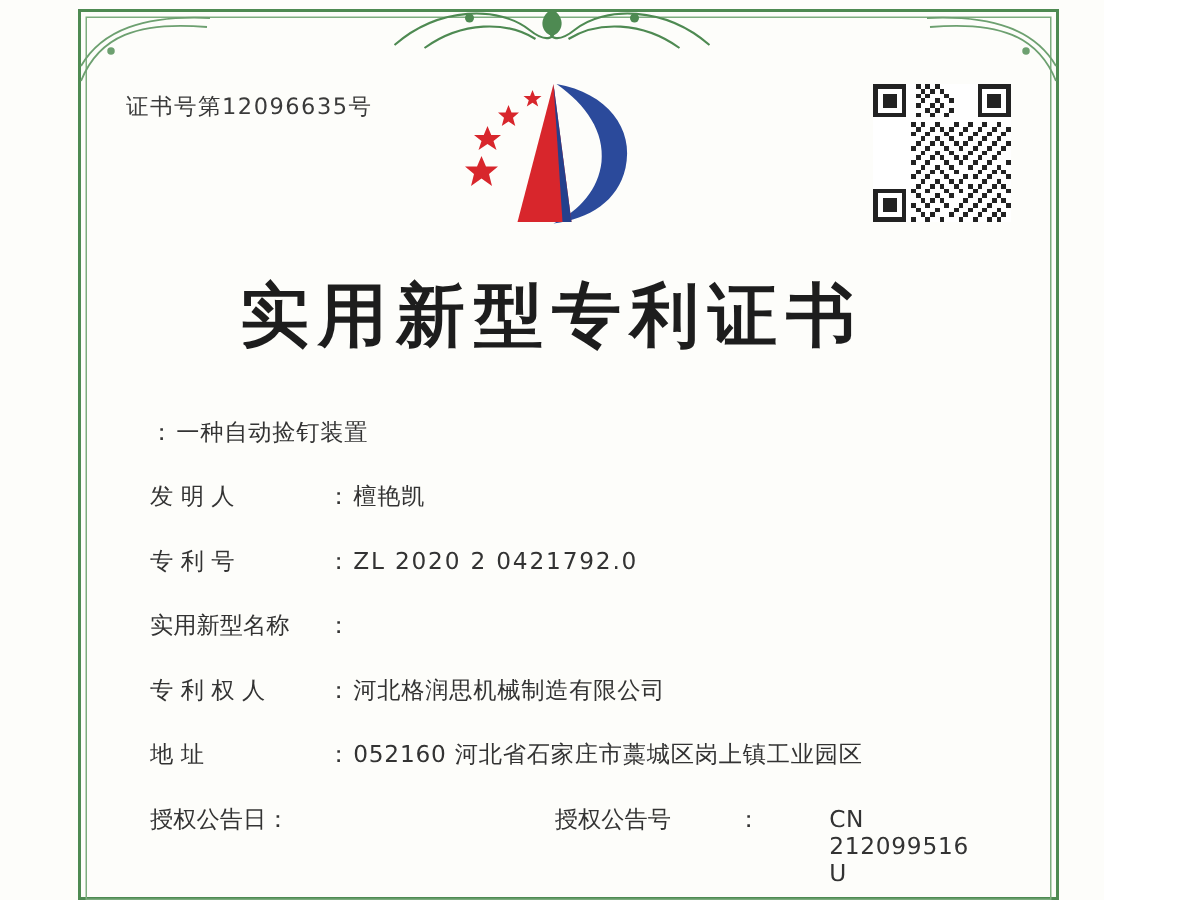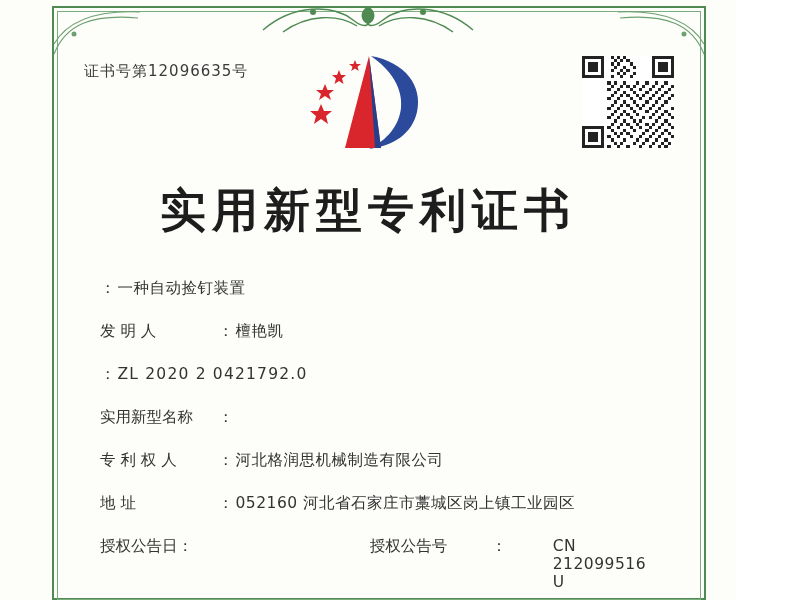--- a/index.html
+++ b/index.html
@@ -415,20 +415,21 @@
       <span class="field-value">一种自动捡钉装置</span>
     </div>
 
     <div class="field-row">
       <span class="field-label">发 明 人</span>
       <span class="field-colon">：</span>
       <span class="field-value">檀艳凯</span>
     </div>
 
     <div class="field-row">
+      <span class="field-label">专 利 号</span>
       <span class="field-colon">：</span>
       <span class="field-value mono-sp">ZL 2020 2 0421792.0</span>
     </div>
 
     <div class="field-row">
       <span class="field-label">实用新型名称</span>
       <span class="field-colon">：</span>
     </div>
 
     <div class="field-row">

